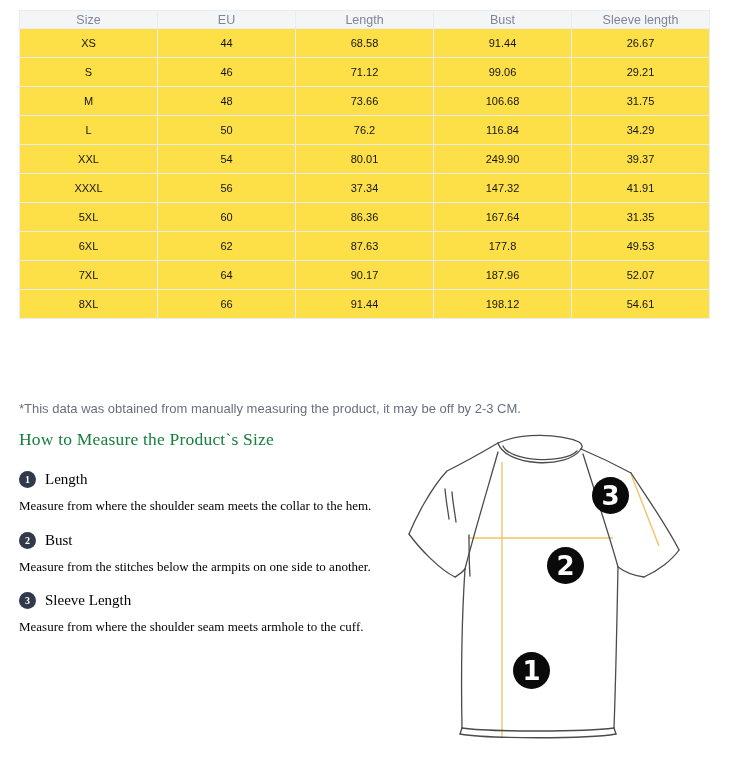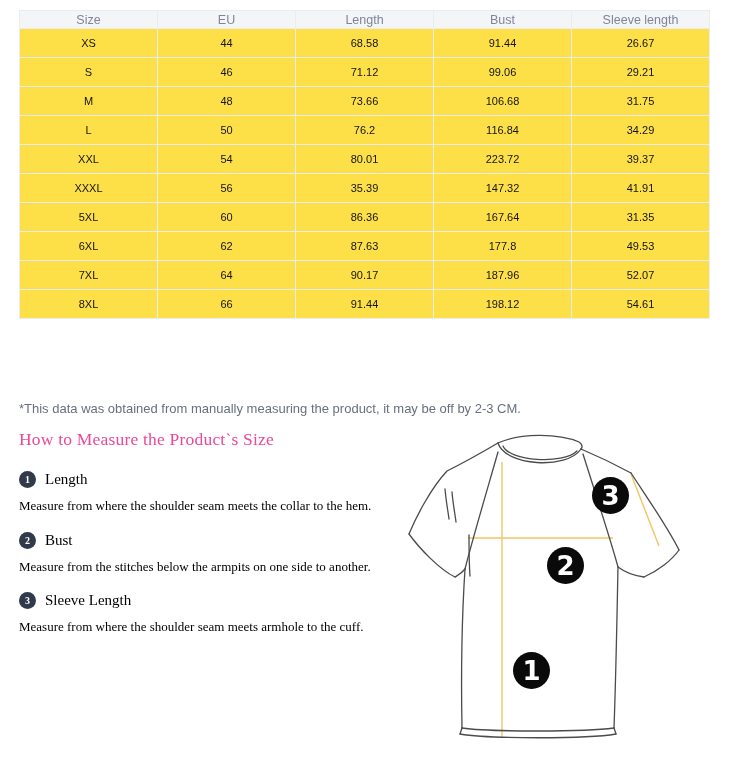--- a/index.html
+++ b/index.html
@@ -49,21 +49,21 @@
 
   
   .measure-left {
     position:absolute; left:19px; top:429px;
     width:375px;
     font-family:"Liberation Serif", serif;
   }
   .measure-title {
     font-size:17.5px;
     font-weight:400;
-    color:#ec4899;
+    color:#15803d;
     letter-spacing:0.2px;
   }
   .m-items { margin-top:21px; }
   .m-item { margin-bottom:17px; }
   .m-head { display:flex; align-items:center; margin-bottom:9px; }
   .badge {
     display:inline-flex; align-items:center; justify-content:center;
     width:17px; height:17px; border-radius:50%;
     background:#313a4b; color:#ffffff;
     font-family:"Liberation Serif", serif;
@@ -133,27 +133,27 @@
           <td>L</td>
           <td>50</td>
           <td>76.2</td>
           <td>116.84</td>
           <td>34.29</td>
         </tr>
         <tr>
           <td>XXL</td>
           <td>54</td>
           <td>80.01</td>
-          <td>223.72</td>
+          <td>249.90</td>
           <td>39.37</td>
         </tr>
         <tr>
           <td>XXXL</td>
           <td>56</td>
-          <td>35.39</td>
+          <td>37.34</td>
           <td>147.32</td>
           <td>41.91</td>
         </tr>
         <tr>
           <td>5XL</td>
           <td>60</td>
           <td>86.36</td>
           <td>167.64</td>
           <td>31.35</td>
         </tr>

